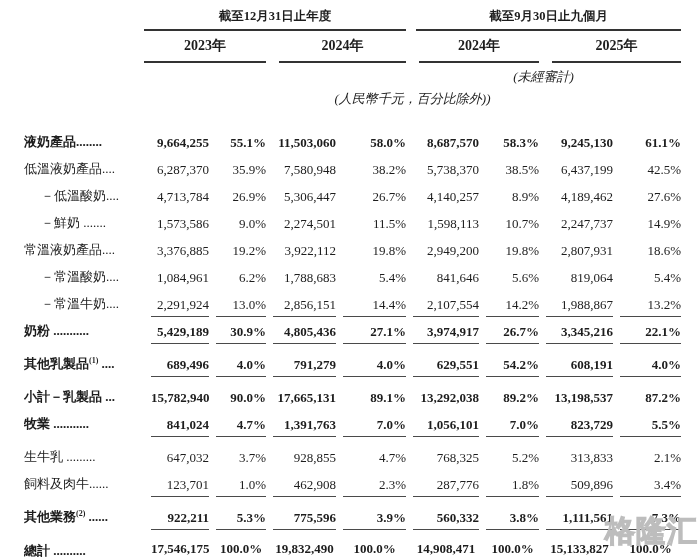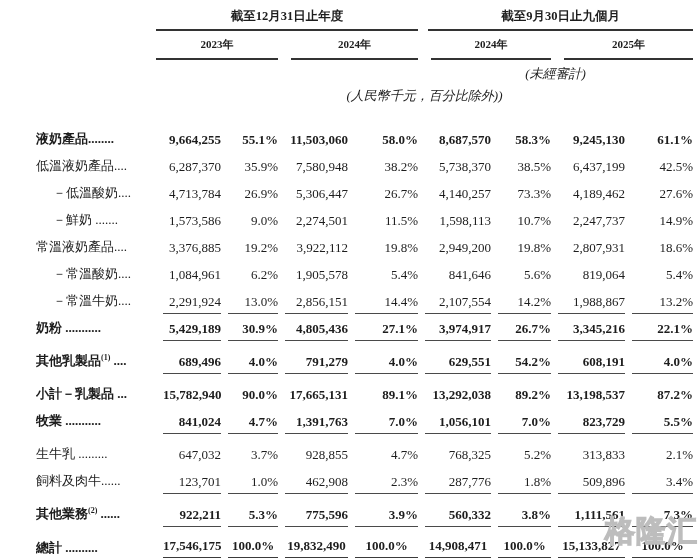--- a/index.html
+++ b/index.html
@@ -1,36 +1,36 @@
 <!DOCTYPE html>
 <html><head>
 <meta charset="utf-8">
 <style>
   html,body { margin:0; padding:0; }
   body {
     width:700px; height:560px; background:#ffffff;
     font-family:"Liberation Serif","DejaVu Serif",serif;
     color:#1d1d1d; overflow:hidden;
   }
-  .page { position:relative; width:700px; height:560px; box-sizing:border-box; padding:6px 0 0 36px; }
+  .page { position:relative; width:700px; height:560px; box-sizing:border-box; padding:6px 0 0 24px; }
 
   table { border-collapse:collapse; table-layout:fixed; width:657px; font-size:13px; }
   td { padding:0; vertical-align:bottom; }
 
   
   .grp-cell { text-align:center; }
   .grp-cell .inner {
     border-bottom:2px solid #333; padding:2px 0 4px;
     font-weight:bold; font-size:12.5px; white-space:nowrap;
   }
   .g2 .inner { margin-left:10px; }
   .yr-cell { text-align:center; }
   .yr-cell .inner {
     border-bottom:2px solid #333; padding:6px 0 6px;
-    font-weight:bold; font-size:11px;
+    font-weight:bold; font-size:14px;
   }
   .yr-cell.sep .inner { margin-left:13px; }
   .note-cell { text-align:center; font-style:italic; font-size:13px; }
   .note-cell .inner { padding-top:5px; }
   .unit-row .note-cell .inner { padding:4px 0 20px; }
 
   
   tbody td { height:27px; }
   .lbl { text-align:left; white-space:nowrap; overflow:hidden; }
   .lbl .lbl-wrap { padding:5px 0 4px; }
@@ -187,21 +187,21 @@
       <td class="num">
             <div class="inner">5,306,447</div>
           </td>
       <td class="num">
             <div class="inner">26.7%</div>
           </td>
       <td class="num">
             <div class="inner">4,140,257</div>
           </td>
       <td class="num">
-            <div class="inner">73.3%</div>
+            <div class="inner">8.9%</div>
           </td>
       <td class="num">
             <div class="inner">4,189,462</div>
           </td>
       <td class="num">
             <div class="inner">27.6%</div>
           </td>
     </tr>
         <tr class="indent">
       <td class="lbl">
@@ -271,21 +271,21 @@
           <span class="lbl-text">－常溫酸奶</span><sup class="lbl-sup"></sup><span class="lbl-dots">....</span>
         </div>
       </td>
       <td class="num">
             <div class="inner">1,084,961</div>
           </td>
       <td class="num">
             <div class="inner">6.2%</div>
           </td>
       <td class="num">
-            <div class="inner">1,905,578</div>
+            <div class="inner">1,788,683</div>
           </td>
       <td class="num">
             <div class="inner">5.4%</div>
           </td>
       <td class="num">
             <div class="inner">841,646</div>
           </td>
       <td class="num">
             <div class="inner">5.6%</div>
           </td>

